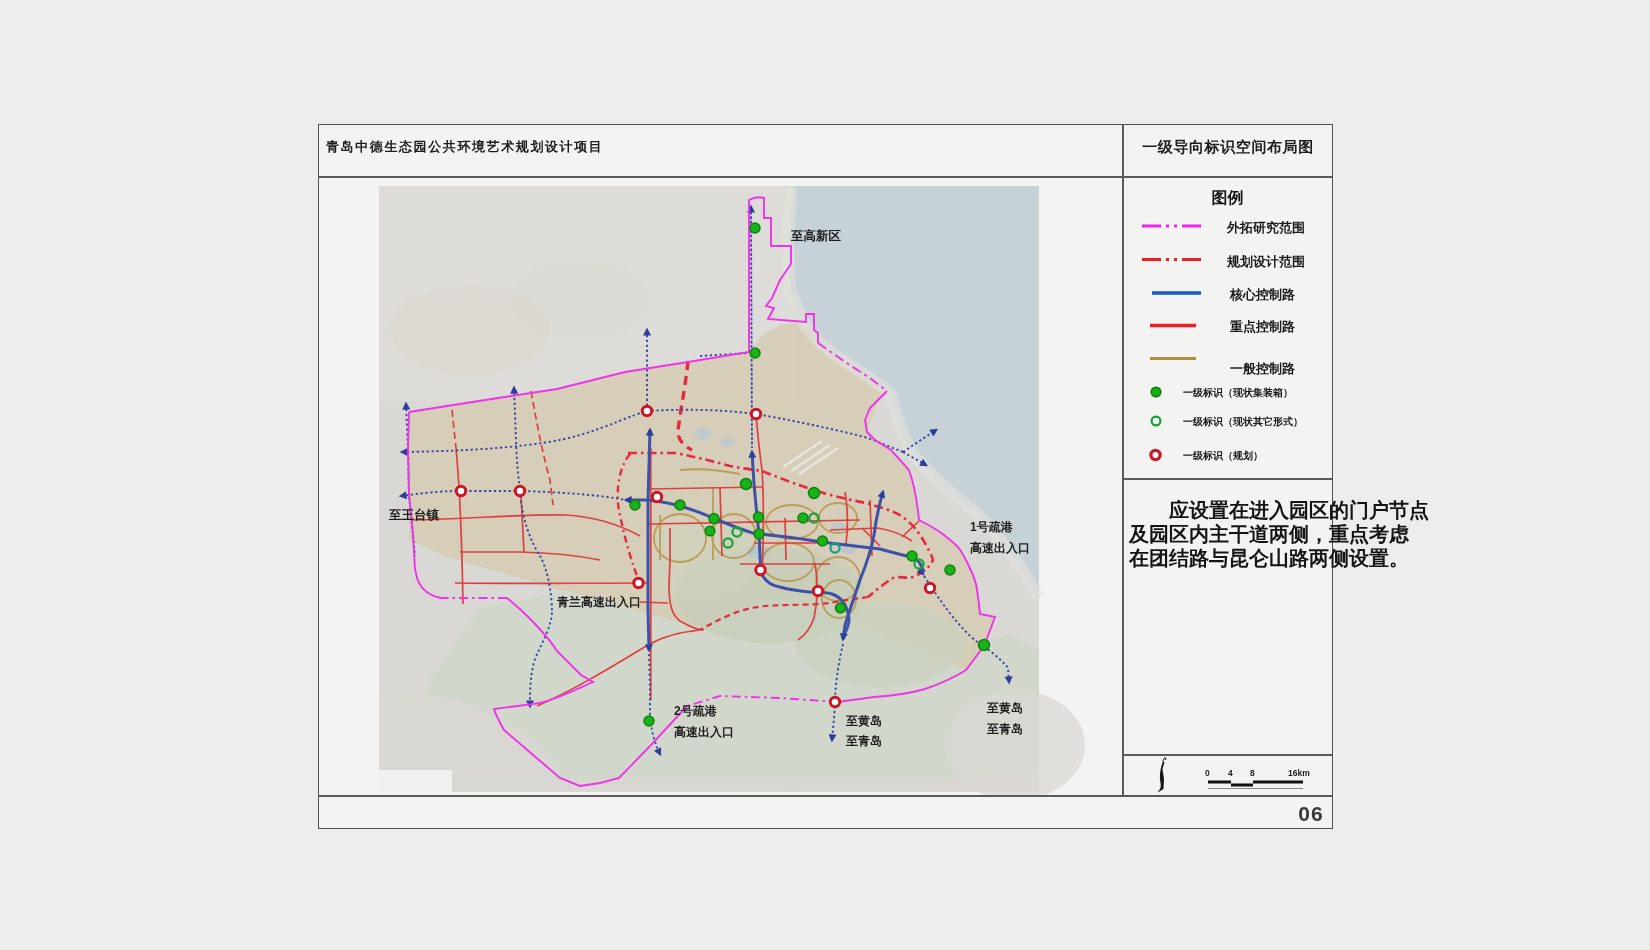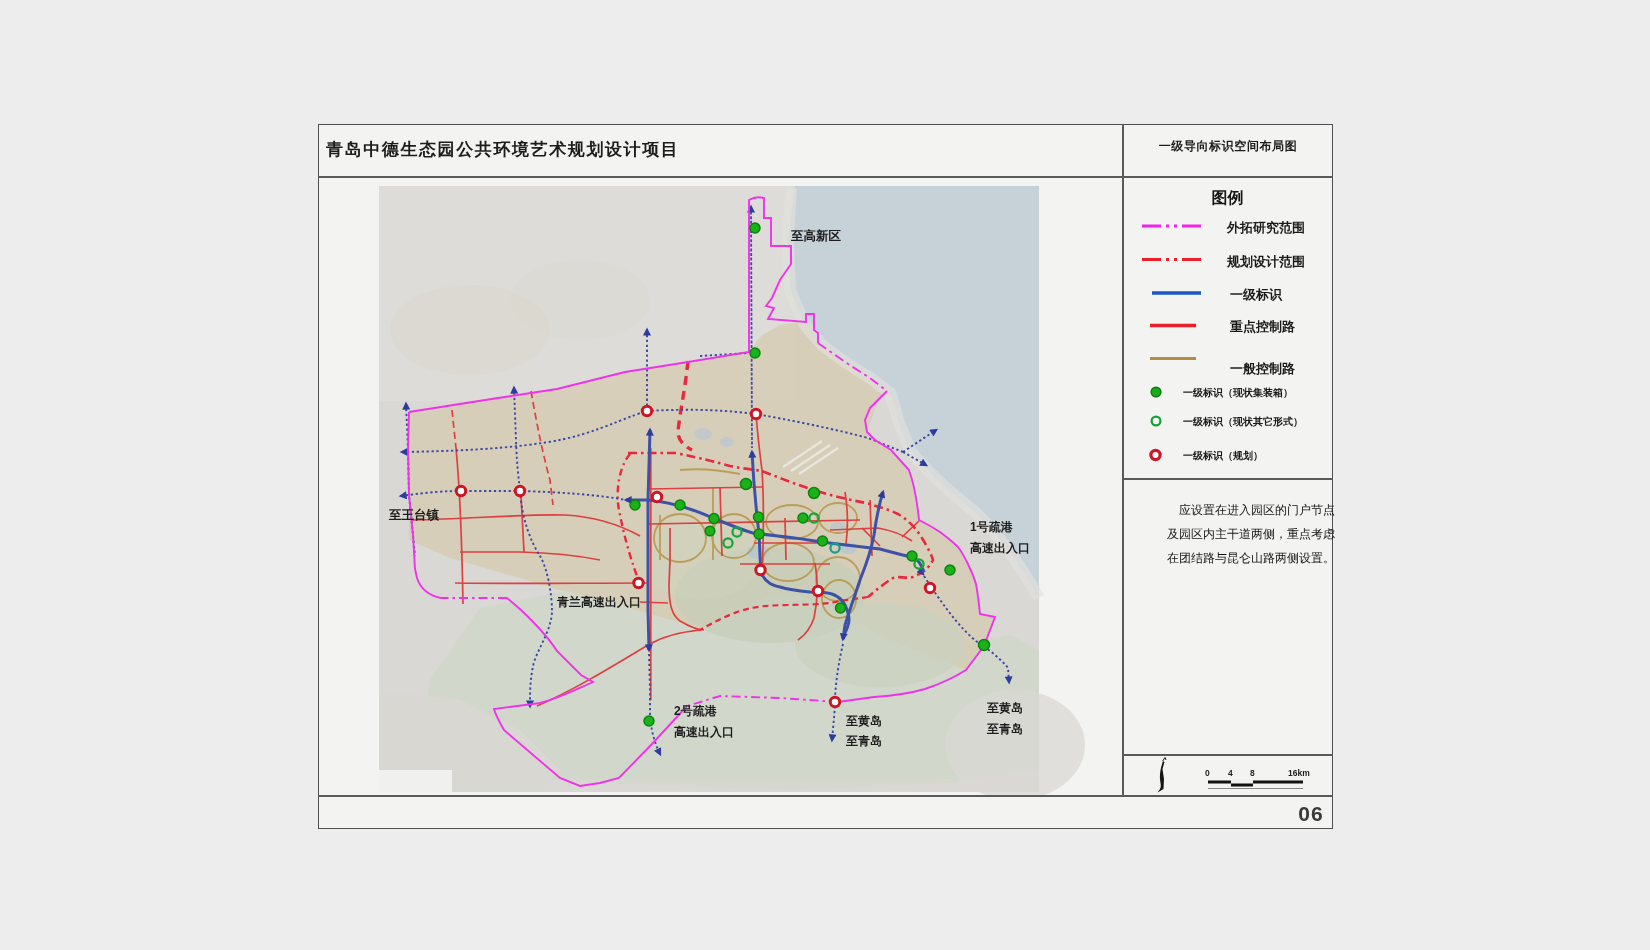--- a/index.html
+++ b/index.html
@@ -1,25 +1,25 @@
 <!DOCTYPE html>
 <html><head>
 <meta charset="utf-8">
 <style>
   html,body{margin:0;padding:0;}
   body{width:1650px;height:950px;background:#ededed;font-family:"Liberation Sans",sans-serif;position:relative;overflow:hidden;}
   .frame{position:absolute;left:318px;top:124px;width:1015px;height:705px;background:#f3f3f1;border:1.5px solid #4f4f4f;box-sizing:border-box;}
   .hline{position:absolute;background:#5a5a5a;height:1.5px;}
   .vline{position:absolute;background:#5a5a5a;width:1.5px;}
-  .title-left{position:absolute;left:326px;top:138px;width:790px;font-size:17px;font-weight:bold;letter-spacing:1.6px;color:#1c1c1c;}
-  .title-right{position:absolute;left:1124px;top:138px;width:208px;text-align:center;font-size:12px;font-weight:bold;letter-spacing:0.6px;color:#1c1c1c;}
+  .title-left{position:absolute;left:326px;top:138px;width:790px;font-size:13px;font-weight:bold;letter-spacing:1.6px;color:#1c1c1c;}
+  .title-right{position:absolute;left:1124px;top:138px;width:208px;text-align:center;font-size:15px;font-weight:bold;letter-spacing:0.6px;color:#1c1c1c;}
   .legend-title{position:absolute;left:1122px;top:188px;width:211px;text-align:center;font-size:16px;font-weight:bold;color:#161616;}
   .leg-text{position:absolute;font-size:13px;color:#1a1a1a;white-space:nowrap;font-weight:bold;}
   .leg-text2{position:absolute;font-size:10px;color:#1a1a1a;white-space:nowrap;font-weight:bold;}
-  .para{position:absolute;left:1129px;top:498px;width:206px;font-size:12px;line-height:24px;color:#141414;font-weight:normal;letter-spacing:0px;white-space:nowrap;text-align:right;}
+  .para{position:absolute;left:1129px;top:498px;width:206px;font-size:20px;line-height:24px;color:#141414;font-weight:bold;letter-spacing:0px;white-space:nowrap;}
   .p06{position:absolute;left:1290px;top:802px;width:42px;text-align:center;font-size:21px;font-weight:bold;color:#3a3a3a;letter-spacing:1px;}
   .sc-num{position:absolute;font-size:8.5px;color:#222;font-weight:bold;}
 </style>
 </head>
 <body>
   <div class="frame"></div>
 
   <div class="hline" style="left:318px;top:176px;width:1015px;"></div>
   <div class="vline" style="left:1122px;top:124px;height:671px;"></div>
   <div class="hline" style="left:318px;top:795px;width:1015px;"></div>
@@ -35,21 +35,21 @@
     <path d="M20,83.5 L84,83.5" stroke="#ea1f2a" stroke-width="3.2" stroke-dasharray="19 5 3 5 3 5"></path>
     <path d="M30,117 L79,117" stroke="#1a5ac4" stroke-width="3.6"></path>
     <path d="M28,149.5 L74,149.5" stroke="#ea1f2a" stroke-width="3.6"></path>
     <path d="M28,182.5 L74,182.5" stroke="#b08f42" stroke-width="3.2"></path>
     <circle cx="34" cy="216" r="4.8" fill="#17ad17" stroke="#0c7d10" stroke-width="1.6"></circle>
     <circle cx="34" cy="245" r="4.4" fill="none" stroke="#12a235" stroke-width="2.2"></circle>
     <circle cx="33.5" cy="279" r="4.6" fill="#fff" stroke="#ce1428" stroke-width="3.2"></circle>
   </svg>
   <div class="leg-text" style="left:1227px;top:219px;">外拓研究范围</div>
   <div class="leg-text" style="left:1227px;top:253px;">规划设计范围</div>
-  <div class="leg-text" style="left:1230px;top:286px;">一级标识</div>
+  <div class="leg-text" style="left:1230px;top:286px;">核心控制路</div>
   <div class="leg-text" style="left:1230px;top:318px;">重点控制路</div>
   <div class="leg-text" style="left:1230px;top:352px;margin-top:8px;">一般控制路</div>
   <div class="leg-text2" style="left:1183px;top:386px;">一级标识（现状集装箱）</div>
   <div class="leg-text2" style="left:1183px;top:415px;">一级标识（现状其它形式）</div>
   <div class="leg-text2" style="left:1183px;top:449px;">一级标识（规划）</div>
 
   <div class="para"><span style="padding-left:2em;">应设置在进入园区的门户节点</span><br>及园区内主干道两侧，重点考虑<br>在团结路与昆仑山路两侧设置。</div>
 
   <svg style="position:absolute;left:1122px;top:754px;" width="211" height="41" viewBox="0 0 211 41">
     <path d="M41,7 C39,13 37.5,19 38,25 C38.3,29 39.5,32 38,35 L35.5,38.5 L41.5,35 L42,25 L40.5,15 L42.5,8 Z" fill="#151515"></path>

